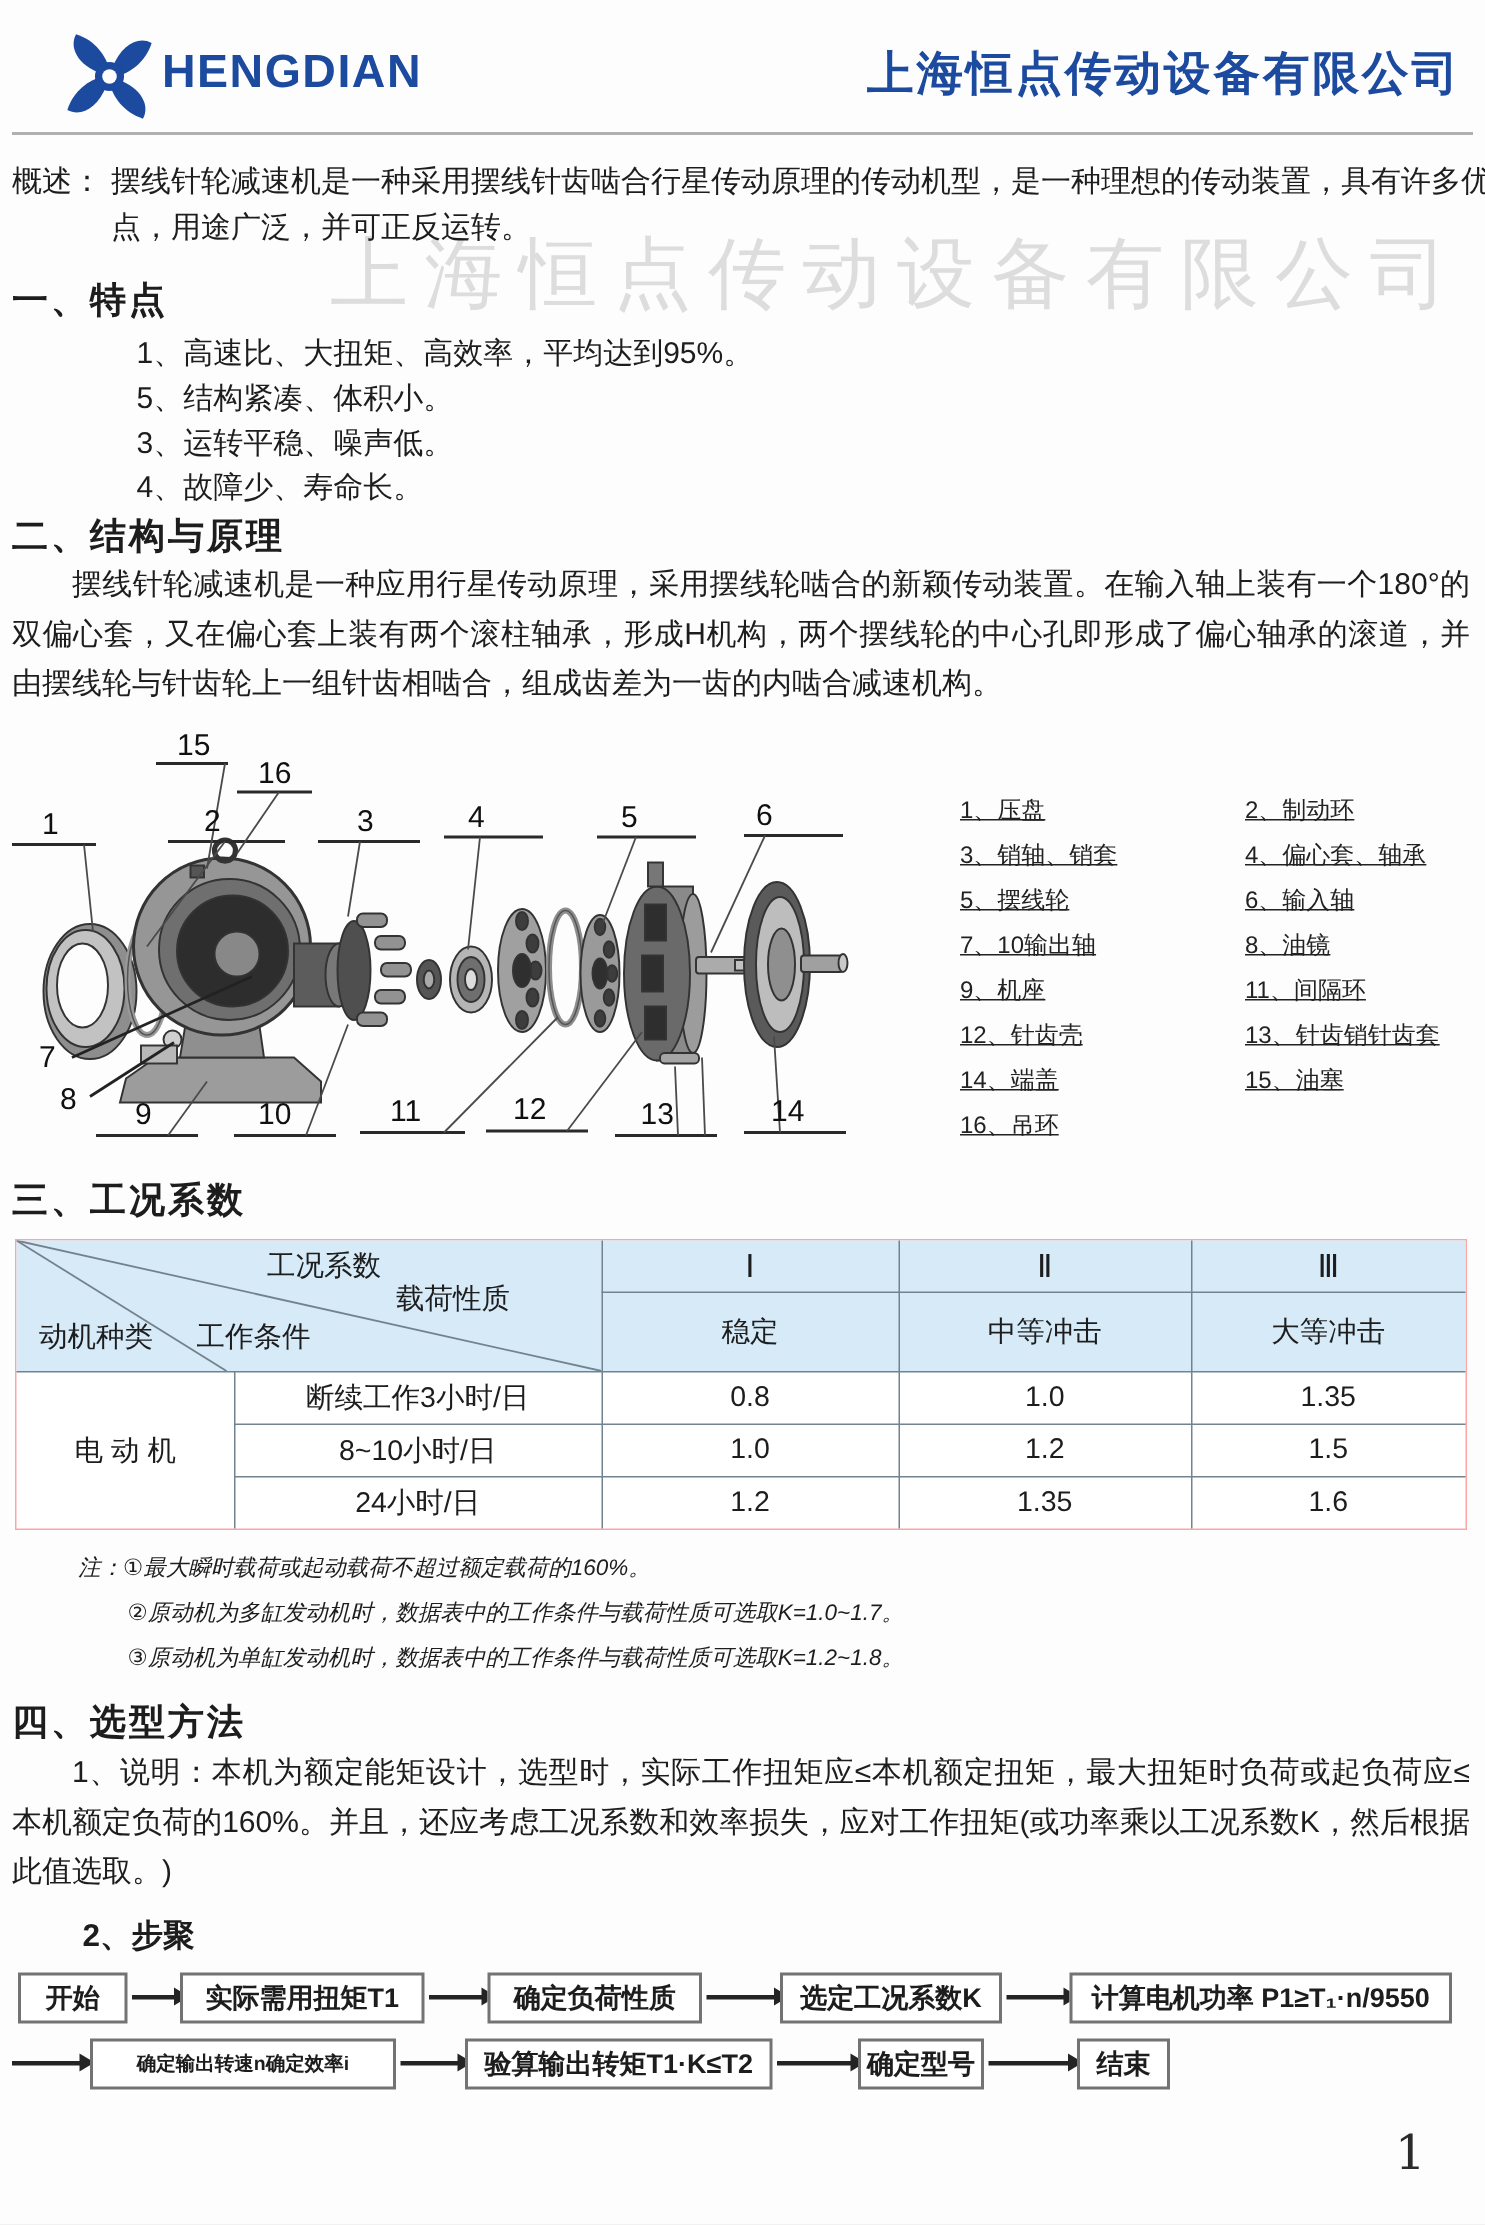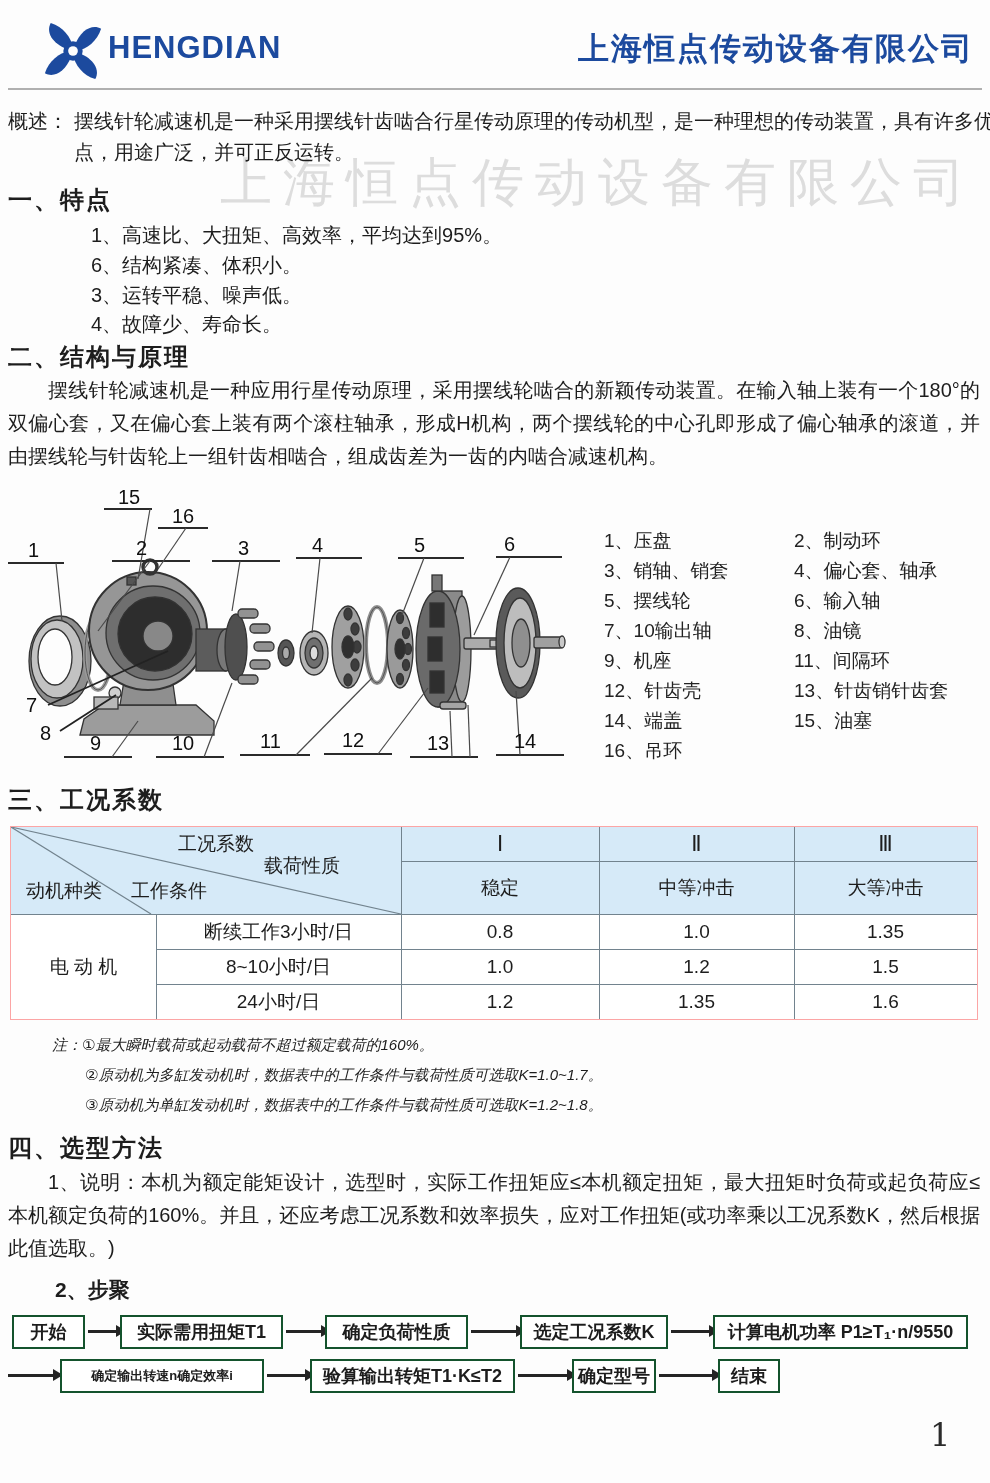--- a/index.html
+++ b/index.html
@@ -39,35 +39,35 @@
   .feat{position:absolute;left:55px;font-size:20px;margin-left:36px;}
   .para{
     position:absolute;left:8px;width:972px;
     font-size:20px;line-height:33px;text-indent:2em;text-align:justify;
   }
   .diagram{position:absolute;left:0;top:483px;width:625px;height:292px;}
   .pnum{
     position:absolute;font-size:20px;color:#101010;line-height:20px;
   }
   .legend{
-    position:absolute;left:604px;top:526px;width:346px;
+    position:absolute;left:640px;top:526px;width:346px;
     display:grid;grid-template-columns:190px 156px;
-    font-size:19px;line-height:30px;color:#222;
+    font-size:16px;line-height:30px;color:#222;text-decoration:underline;
   }
   
   .tbl{position:absolute;left:10px;top:826px;width:966px;height:192px;
        border:1px solid #fca5a5;background:#fff;font-size:19px;}
   .th-bg{position:absolute;left:0;top:0;width:966px;height:87px;background:#d6eaf8;}
   .tline{position:absolute;background:#72838e;}
   .tbl .cell{color:#1d1d1d;}
   
   .note{position:absolute;font-size:15px;font-style:italic;}
   
   .fc-box{
-    position:absolute;height:34px;border:2px solid #14532d;background:#fff;
+    position:absolute;height:34px;border:2px solid #737373;background:#fff;
     display:flex;align-items:center;justify-content:center;
     font-size:18px;font-weight:600;white-space:nowrap;box-sizing:border-box;
   }
   .fc-arrow{position:absolute;height:3px;background:#242424;}
   .fc-arrow::after{
     content:'';position:absolute;right:-9px;top:-5px;width:0;height:0;
     border-left:10px solid #242424;border-top:6px solid transparent;border-bottom:6px solid transparent;
   }
   .pageno{
     position:absolute;left:930px;top:1416px;
@@ -98,21 +98,21 @@
     <div class="company">上海恒点传动设备有限公司</div>
     <div class="head-rule"></div>
 
     <div class="overview">
       <span class="lbl">概述：</span>
       <span>摆线针轮减速机是一种采用摆线针齿啮合行星传动原理的传动机型，是一种理想的传动装置，具有许多优点，用途广泛，并可正反运转。</span>
     </div>
 
     <div class="h1" style="top:184px">一、特点</div>
     <div class="feat" style="top:222px">1、高速比、大扭矩、高效率，平均达到95%。</div>
-    <div class="feat" style="top:252px">6、结构紧凑、体积小。</div>
+    <div class="feat" style="top:252px">5、结构紧凑、体积小。</div>
     <div class="feat" style="top:282px">3、运转平稳、噪声低。</div>
     <div class="feat" style="top:311px">4、故障少、寿命长。</div>
 
     <div class="h1" style="top:341px">二、结构与原理</div>
     <div class="para" style="top:374px">摆线针轮减速机是一种应用行星传动原理，采用摆线轮啮合的新颖传动装置。在输入轴上装有一个180°的双偏心套，又在偏心套上装有两个滚柱轴承，形成H机构，两个摆线轮的中心孔即形成了偏心轴承的滚道，并由摆线轮与针齿轮上一组针齿相啮合，组成齿差为一齿的内啮合减速机构。</div>
 
     <div class="diagram">
       <svg width="625" height="292" viewBox="0 0 625 292">
         <g stroke="#333" stroke-width="1.3">
 

